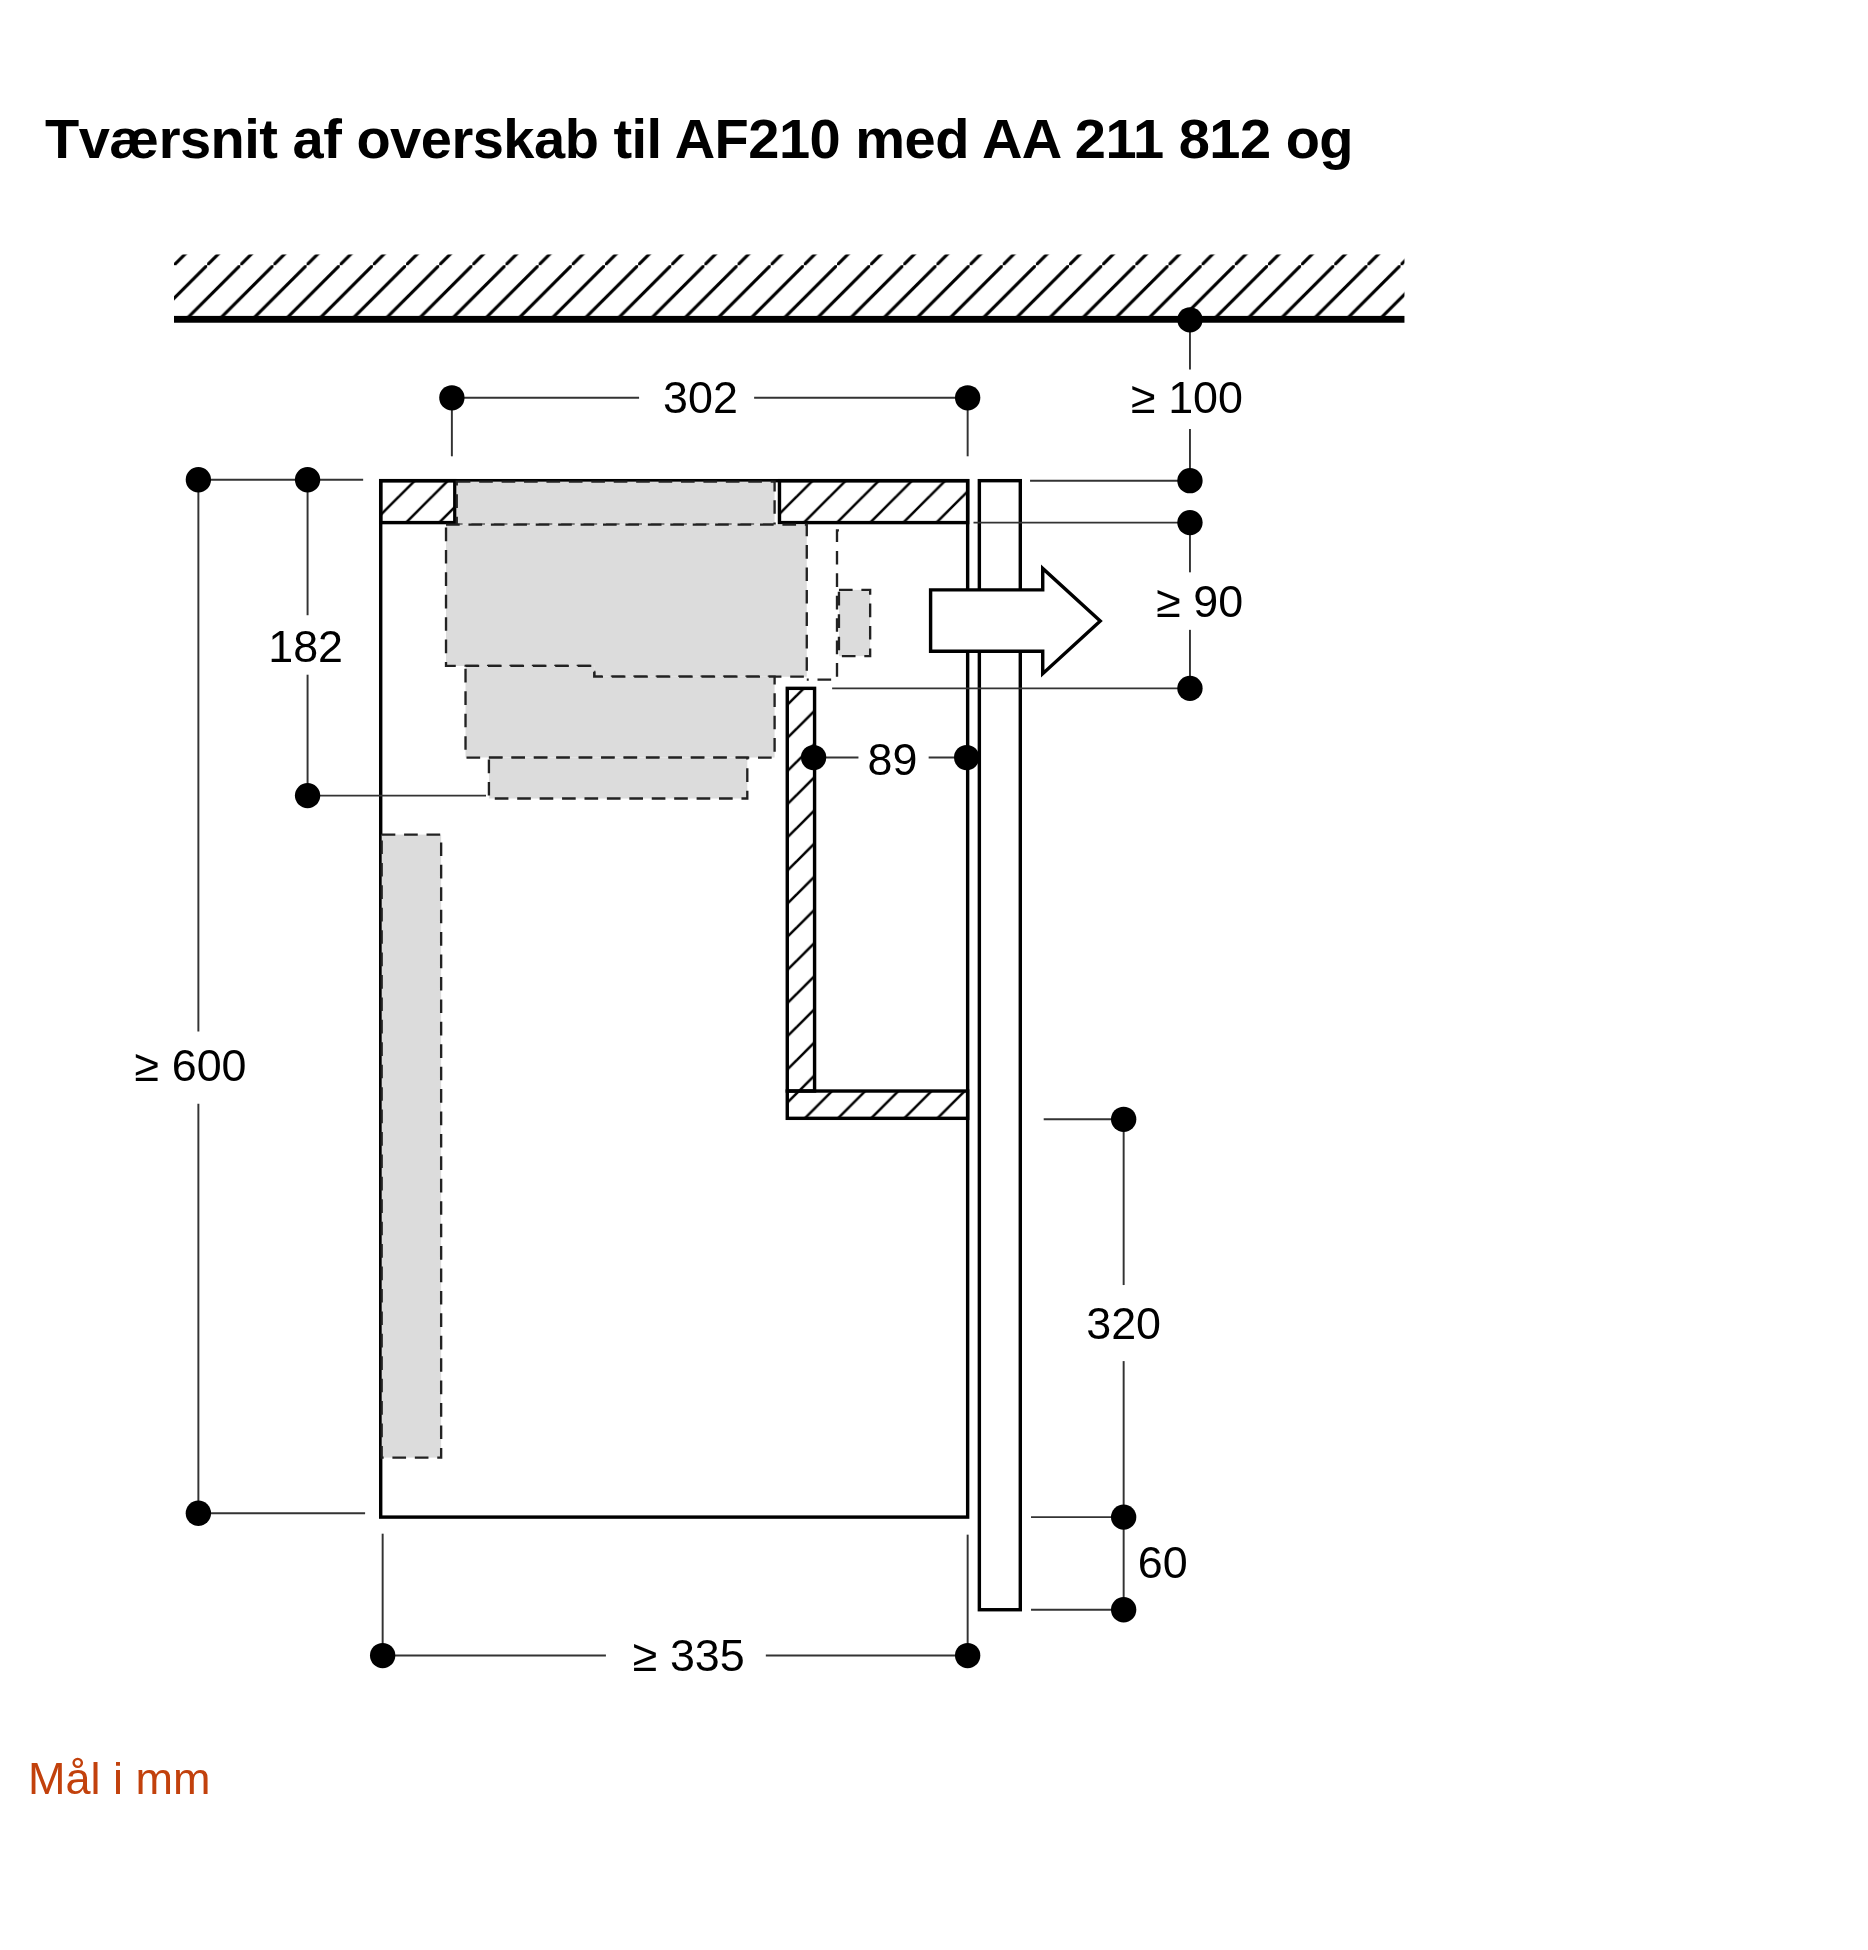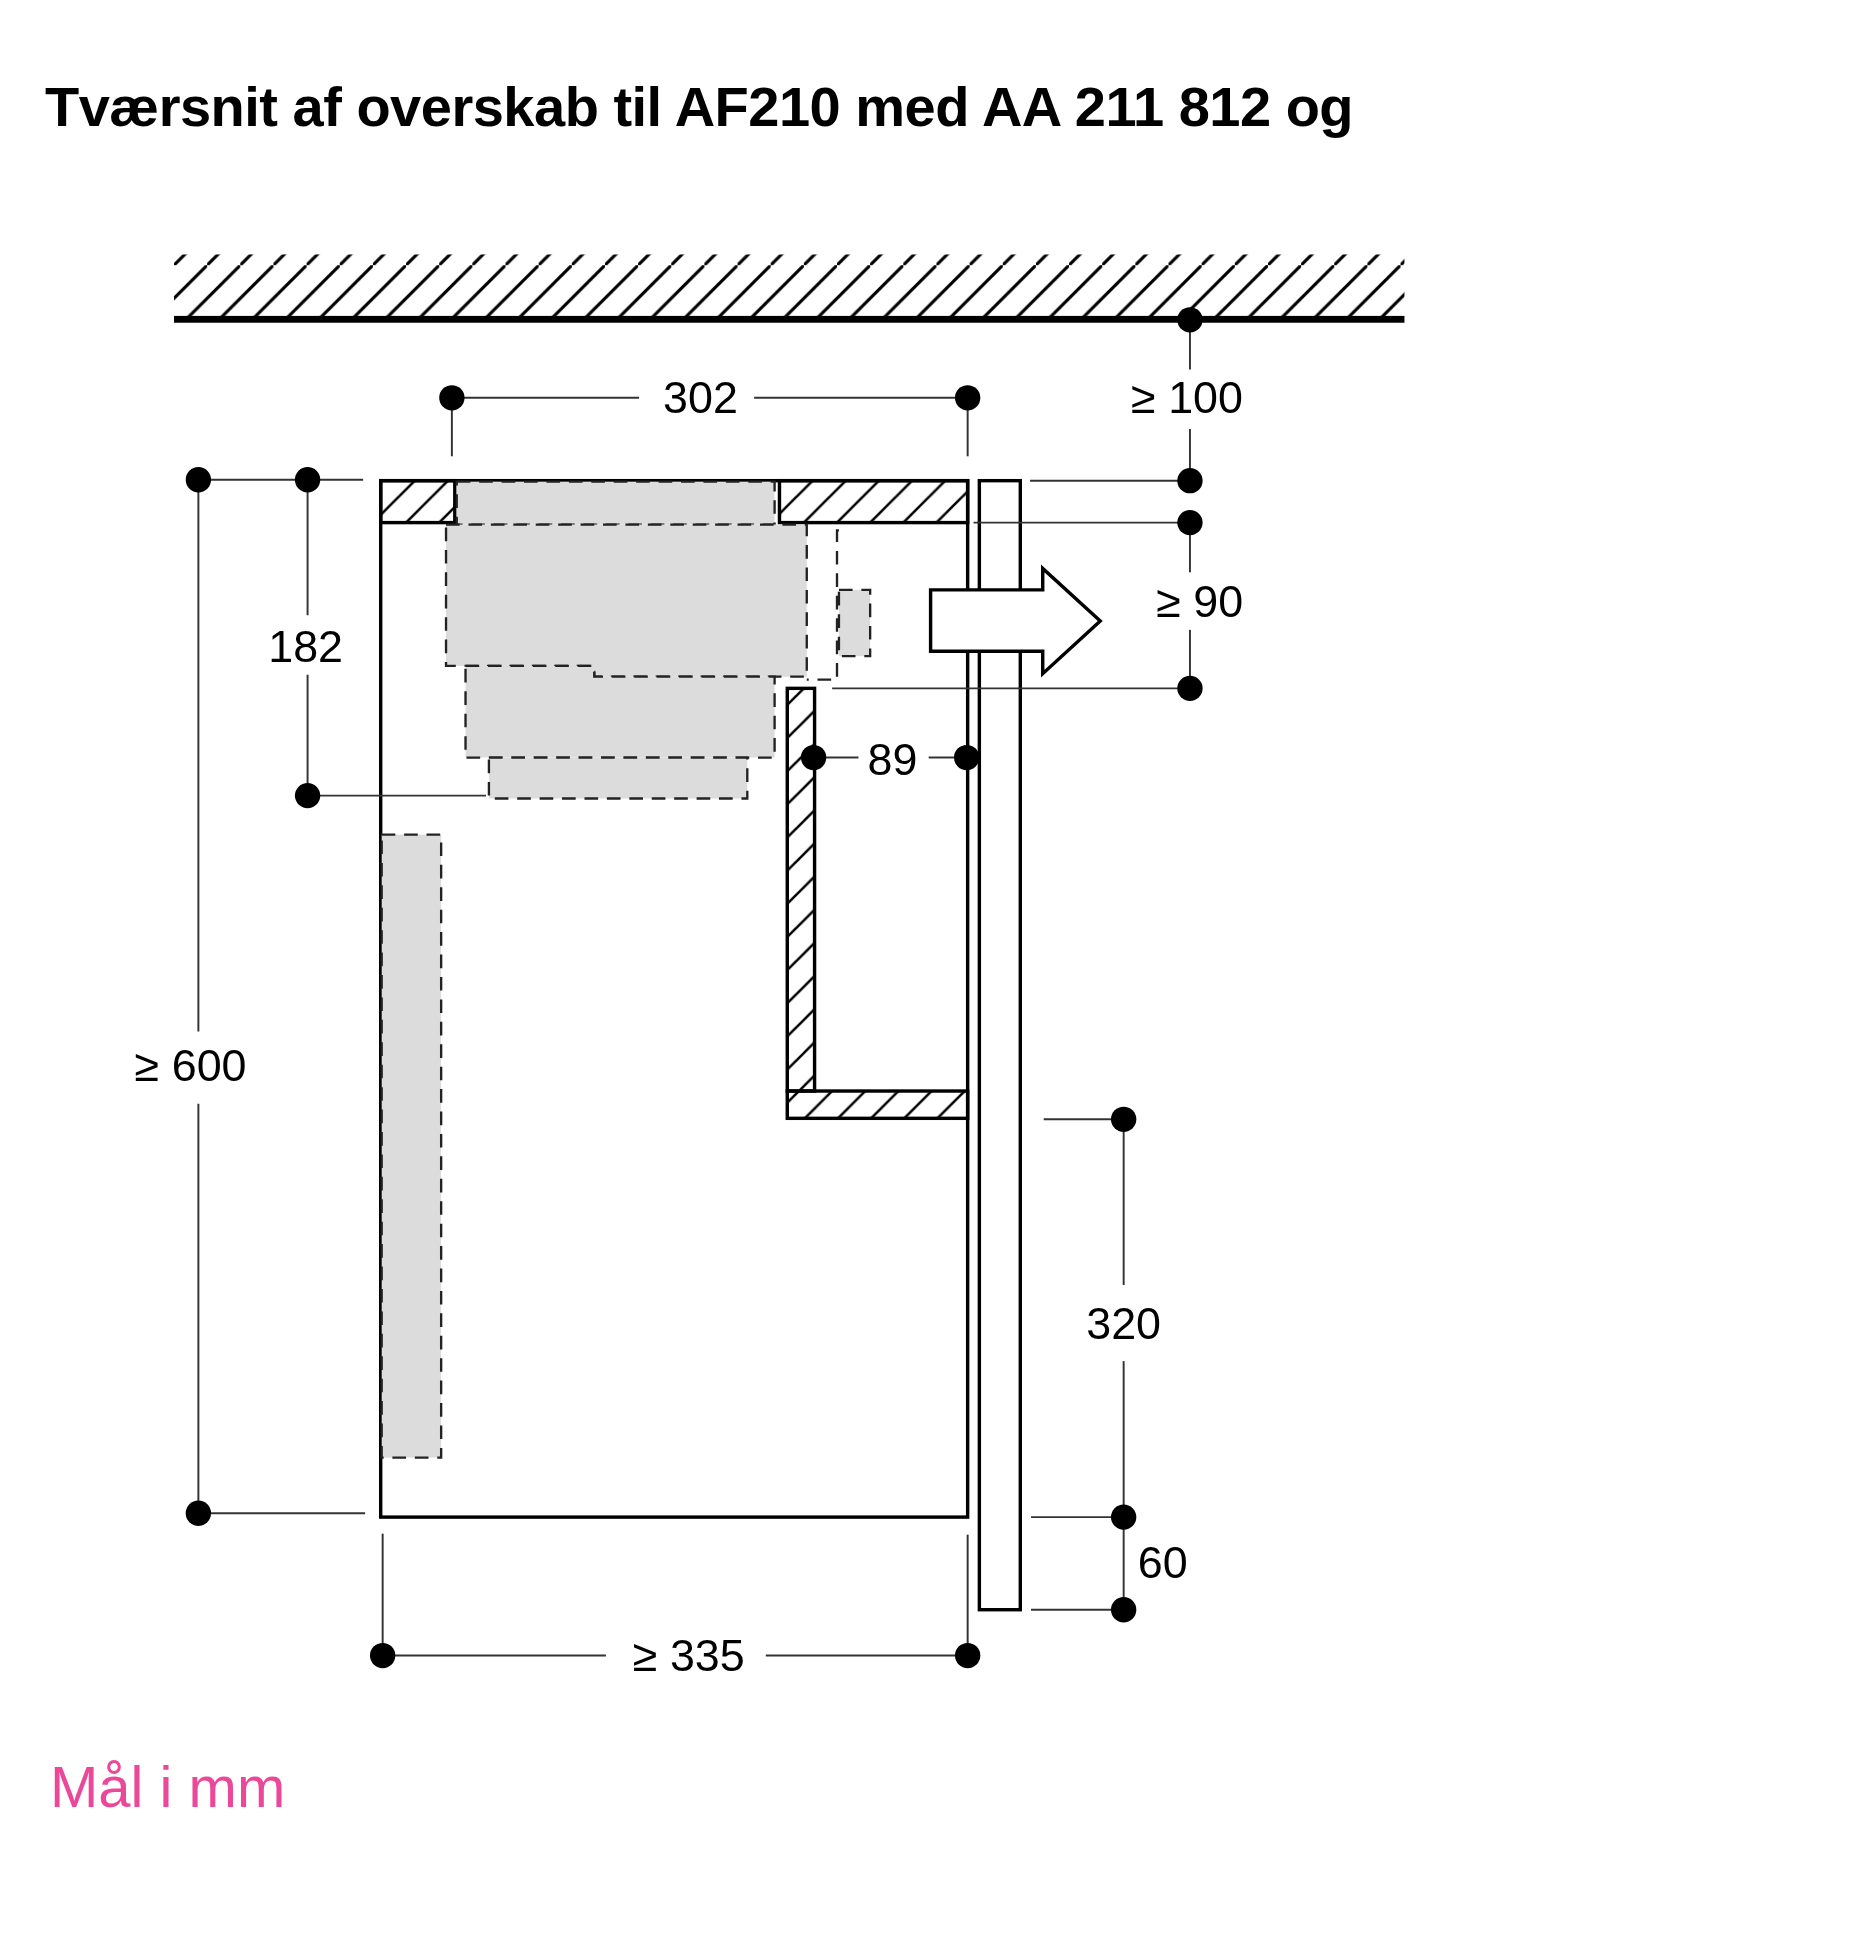--- a/index.html
+++ b/index.html
@@ -3,26 +3,26 @@
 <meta charset="utf-8">
 <style>
   html, body { margin: 0; padding: 0; background: #ffffff; }
   body { width: 1869px; height: 1950px; position: relative; overflow: hidden; }
   .title {
     position: absolute; left: 45px; top: 76px;
     font-family: "Liberation Sans", sans-serif; font-weight: bold;
     font-size: 56px; line-height: 62px; color: #000;
     letter-spacing: -0.5px; white-space: nowrap;
   }
-  .title span { display: block; }
+  .title span { display: block; margin-top: 32px; }
   svg { position: absolute; left: 0; top: 0; }
   .dimtxt { font-family: "Liberation Sans", sans-serif; font-size: 46px; fill: #000; }
   .footer {
-    position: absolute; left: 50px; top: 1753px;
-    font-family: "Liberation Sans", sans-serif; font-size: 58px; color: #ec4899;
+    position: absolute; left: 28px; top: 1753px;
+    font-family: "Liberation Sans", sans-serif; font-size: 45px; color: #c2410c;
     white-space: nowrap;
   }
 </style>
 </head>
 <body>
 
 <div class="title">
   <span>Tværsnit af overskab til AF210 med AA 211 812 og</span>
 </div>
 

